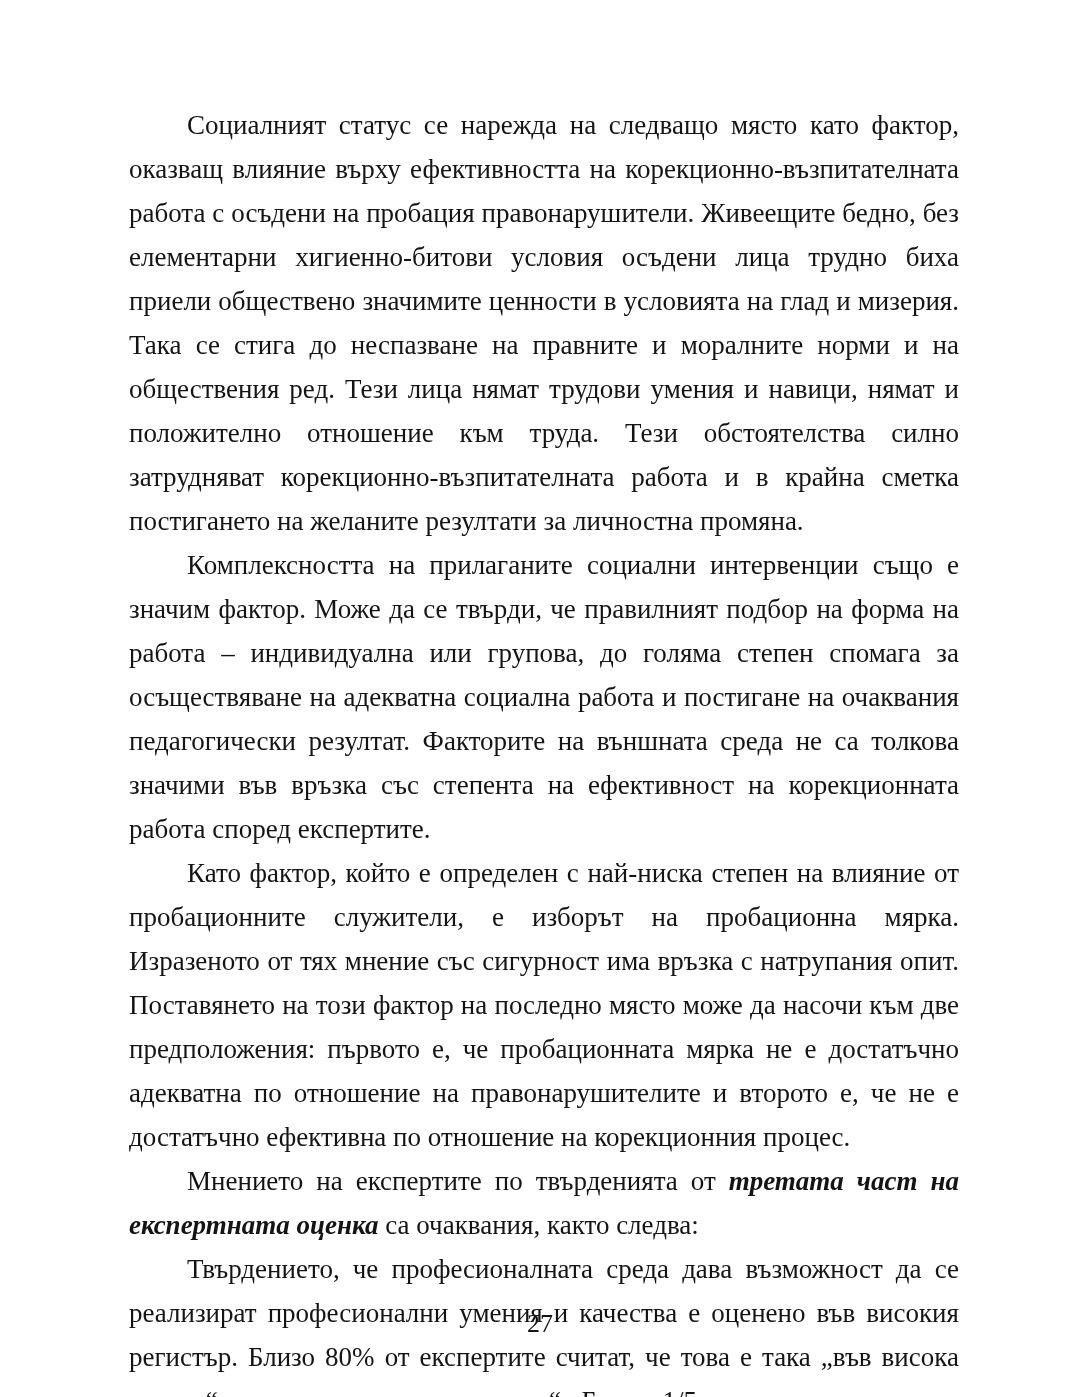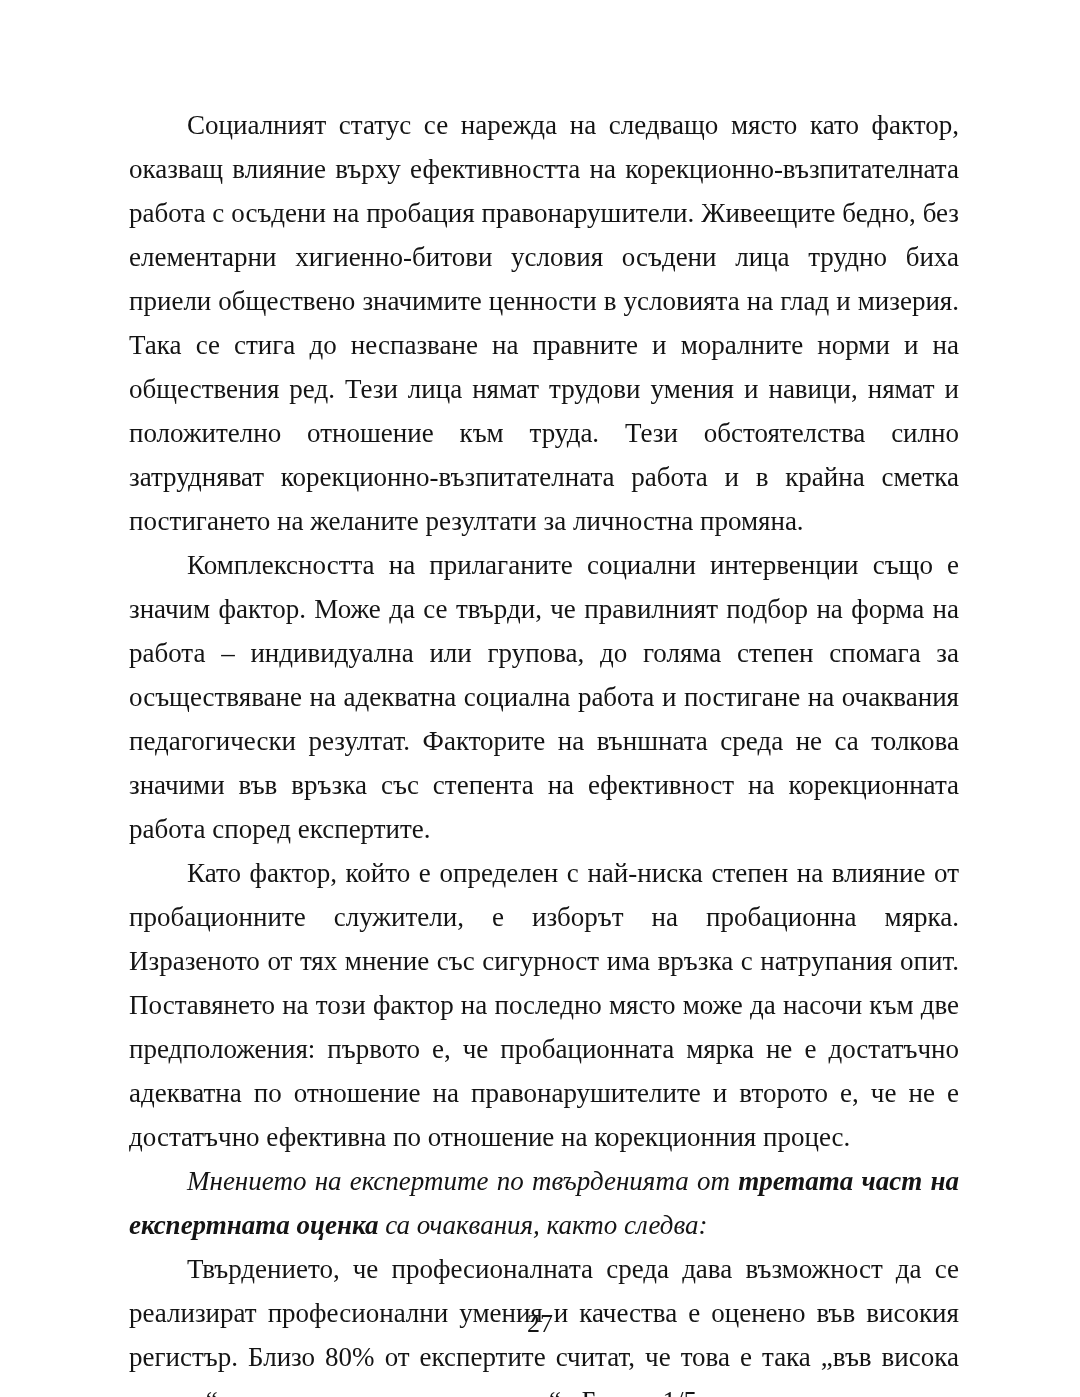--- a/index.html
+++ b/index.html
@@ -23,21 +23,21 @@
   }
   .content p {
     font-size: 27px;
     line-height: 44px;
     text-align: justify;
     text-indent: 58px;
     font-weight: normal;
     font-style: normal;
   }
   .content p span.normal { font-style: normal; font-weight: normal; }
-  .content p span.italic { font-style: italic; font-weight: normal; }
+  .content p span.italic { font-weight: normal; }
   .content p span.bold-italic { font-style: italic; font-weight: bold; }
   .page-number {
     position: absolute;
     left: 0;
     width: 100%;
     bottom: 58px;
     text-align: center;
     font-size: 26px;
     line-height: 30px;
   }

